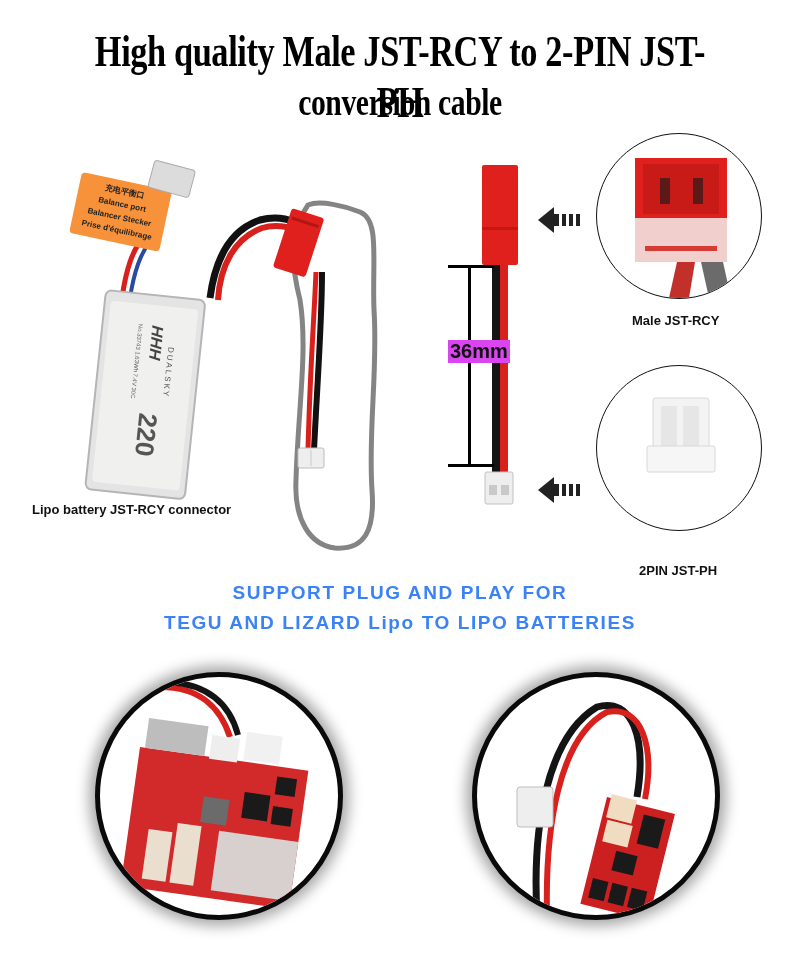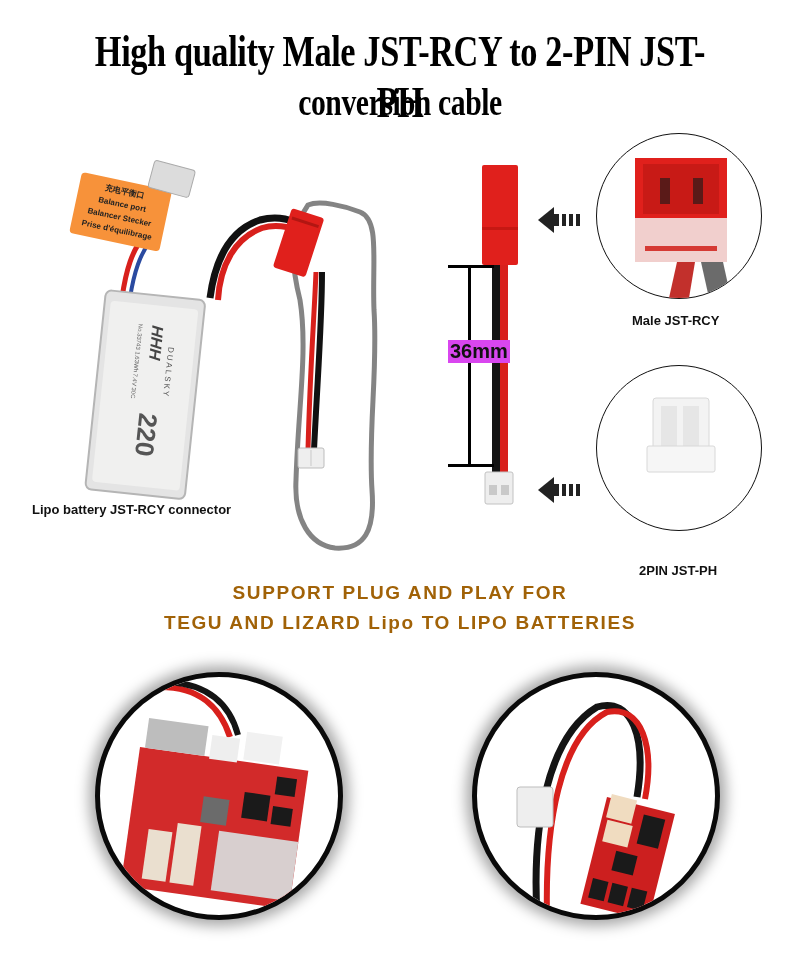--- a/index.html
+++ b/index.html
@@ -12,21 +12,21 @@
     transform:scaleX(0.78); transform-origin:center;
     letter-spacing:-0.5px;
   }
   .title.l1 { top:26px; font-size:44px; }
   .title.l2 { top:80px; font-size:38px; }
 
   .caption { position:absolute; font-weight:bold; color:#111; font-size:13px; }
 
   .promo {
     position:absolute; left:0; width:800px; text-align:center;
-    color:#a16207; font-weight:bold; letter-spacing:1.6px; font-size:19px;
+    color:#3b82f6; font-weight:bold; letter-spacing:1.6px; font-size:19px;
   }
 
   .circle { position:absolute; border-radius:50%; background:#fff; }
   .thin-circle { border:1.5px solid #111; }
   .thick-circle { border:5px solid #0a0a0a; box-shadow:0 0 14px 6px rgba(0,0,0,0.35); }
 
   .dim-line { position:absolute; background:#000; }
 </style>
 </head>
 <body>

